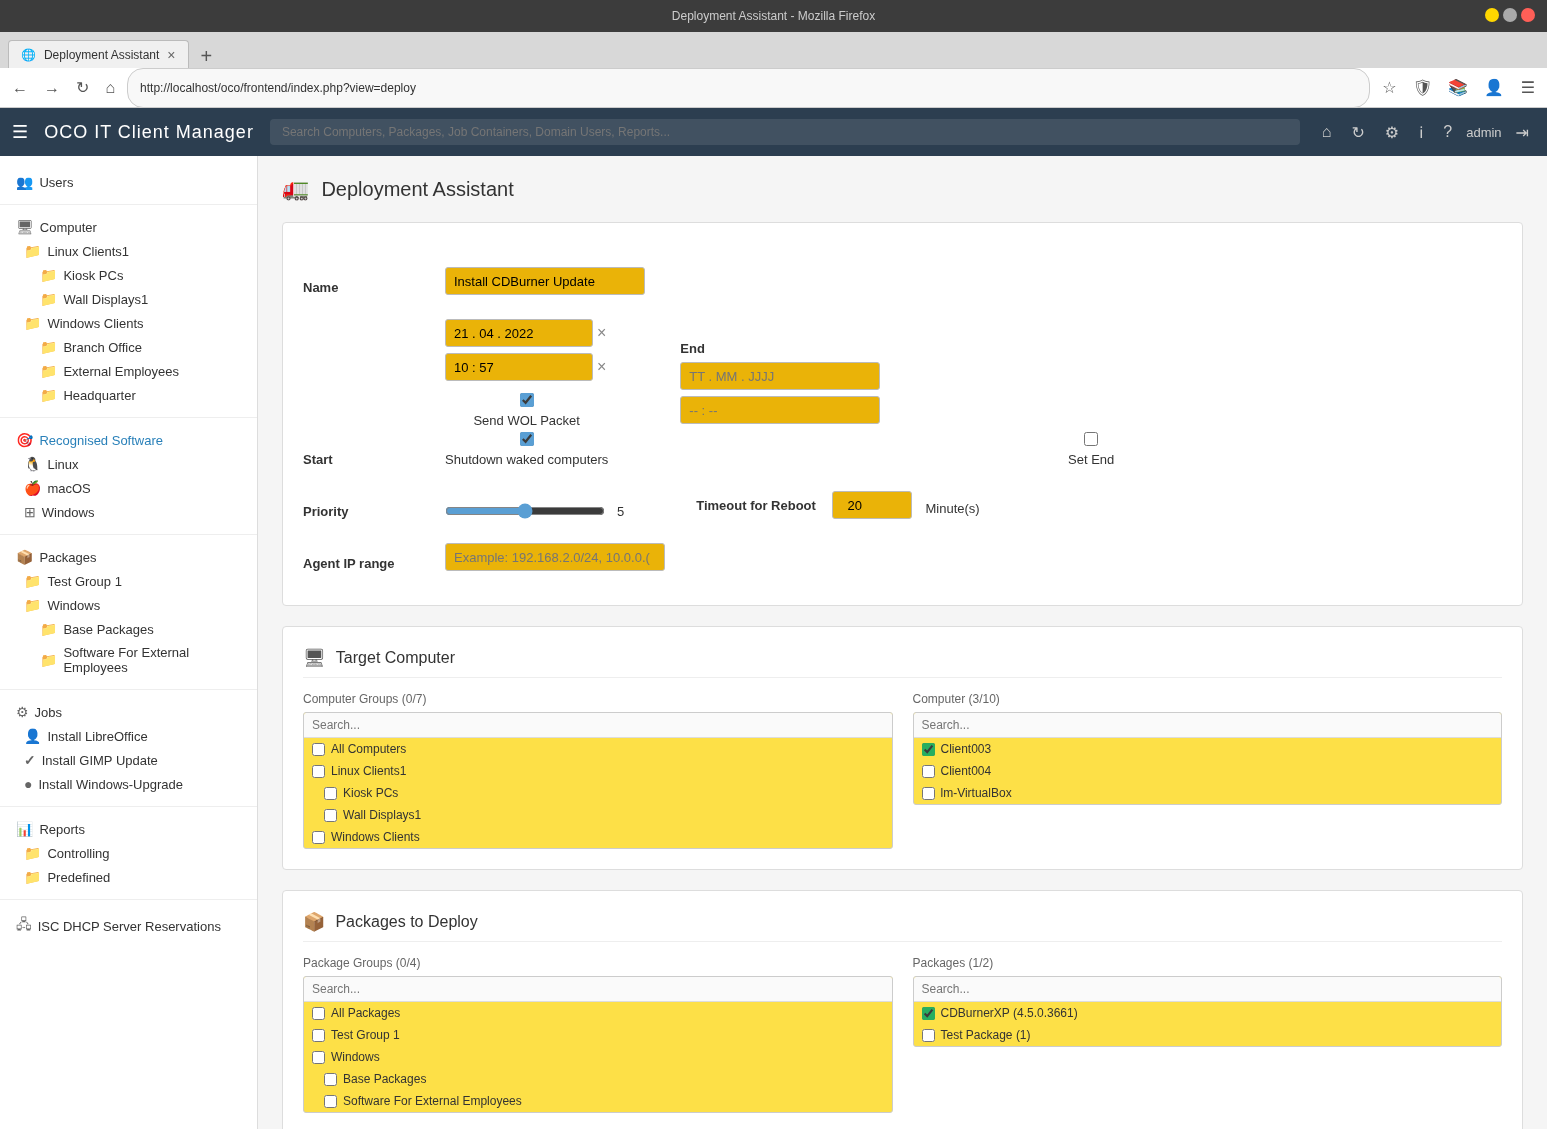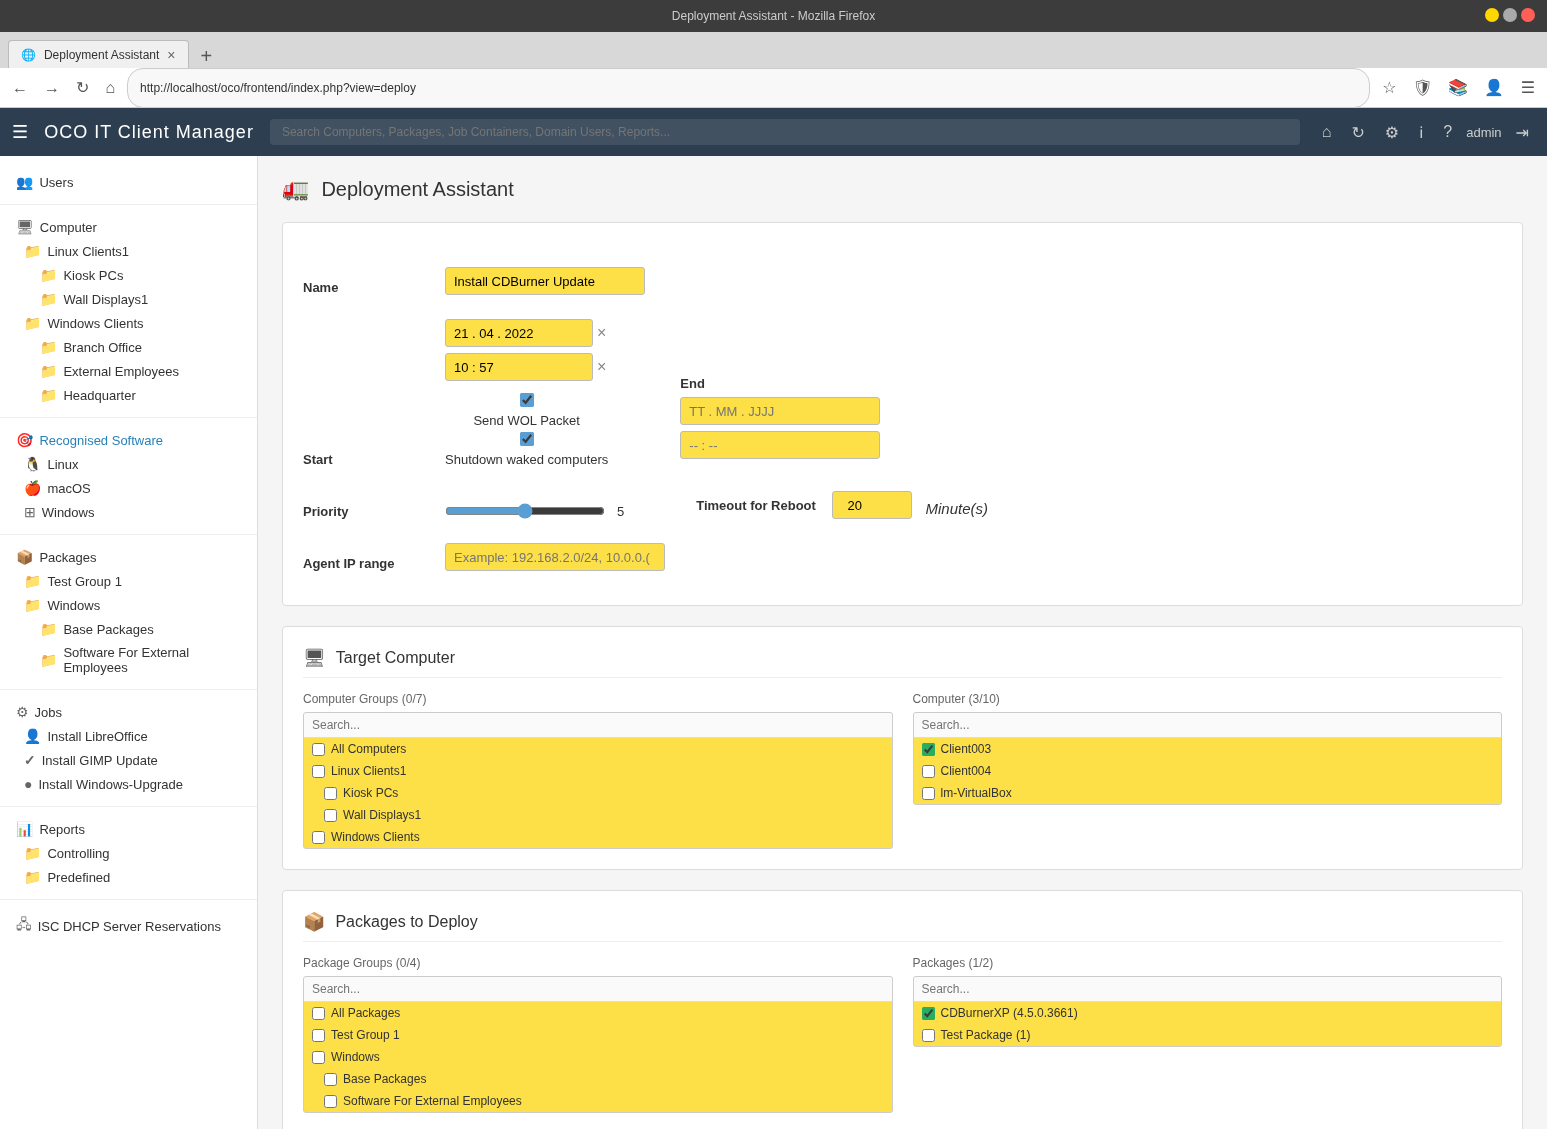--- a/index.html
+++ b/index.html
@@ -149,21 +149,21 @@
       font-weight: bold;
       padding-top: 6px;
       font-size: 13px;
       color: #333;
     }
     .form-control {
       border: 1px solid #bbb;
       border-radius: 3px;
       padding: 5px 8px;
       font-size: 13px;
-      background: #fde047;
+      background: #eab308;
     }
     input.form-control { height: 28px; }
     textarea.form-control { resize: vertical; min-height: 60px; }
 
     .date-time-group { display: flex; flex-direction: column; gap: 6px; }
     .date-input-row { display: flex; align-items: center; gap: 4px; }
     .date-input-row .form-control { width: 150px; }
     .clear-btn { background: none; border: none; cursor: pointer; color: #888; font-size: 16px; }
 
     .checkbox-group { display: flex; flex-direction: column; gap: 4px; margin-top: 6px; }
@@ -481,36 +481,40 @@
         </div>
 
         <div style="flex:1; margin-left:40px;">
           <div class="form-label" style="display:inline-block;margin-bottom:6px;">End</div>
           <div style="margin-bottom:6px;">
             <input class="form-control" type="text" style="width: 200px;" placeholder="TT . MM . JJJJ">
           </div>
           <div style="margin-bottom:8px;">
             <input class="form-control" type="text" style="width: 200px;" placeholder="-- : --">
           </div>
+          <label class="checkbox-item">
+            <input type="checkbox" style="">
+            <span>Set End</span>
+          </label>
         </div>
       </div>
 
 
       <div class="form-row">
         <div class="form-label">Priority</div>
         <div class="priority-row">
           <input type="range" min="0" max="10" value="5" style="width: 160px; accent-color: rgb(90, 159, 212);">
           <span>5</span>
         </div>
 
         <div style="margin-left:40px;">
           <span class="form-label" style="margin-right:12px;">Timeout for Reboot</span>
           <div class="timeout-row" style="display:inline-flex;">
             <input class="form-control timeout-input" type="number" value="20" style="width: 80px; padding-left: 15px;">
-            <span style="padding-top:6px;margin-left:6px;font-size:15px;font-style:italic;">Minute(s)</span>
+            <span style="padding-top:6px;margin-left:6px;font-size:13px;">Minute(s)</span>
           </div>
         </div>
       </div>
 
       <div class="form-row">
         <div class="form-label">Agent IP range</div>
         <input class="form-control" type="text" style="width: 220px;" placeholder="Example: 192.168.2.0/24, 10.0.0.(">
       </div>
 
     </div>

